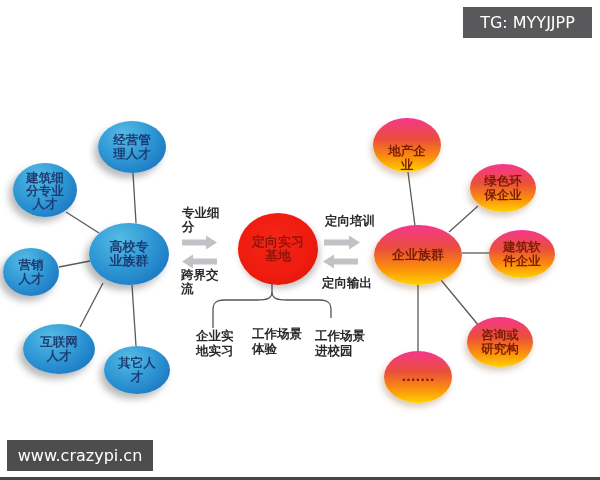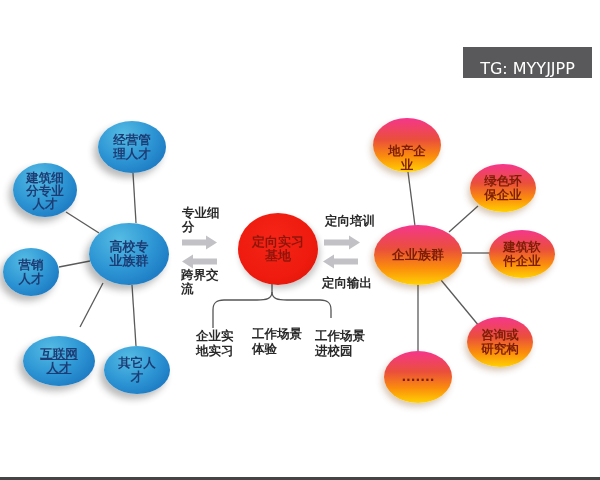--- a/index.html
+++ b/index.html
@@ -36,21 +36,21 @@
   .gap-label{
     position:absolute; z-index:2; color:var(--ink); font-weight:600;
     font-size:12.5px; line-height:14px; white-space:pre-line;
   }
   .program-label{
     position:absolute; z-index:2; color:var(--ink); font-weight:600;
     font-size:12.5px; line-height:15px; white-space:pre-line;
   }
   .banner{
     position:absolute; z-index:5; background:var(--banner); color:#fff;
-    display:flex; align-items:flex-end; justify-content:center;margin-top:40px;
+    display:flex; align-items:center; justify-content:center;
   }
   #tg-banner{left:463px; top:7px; width:129px; height:31px; font-size:16px;}
   #watermark-bar{left:7px; top:440px; width:146px; height:31px; font-size:16px; background:#4d4d4f;}
   #bottom-strip{position:absolute; left:0; bottom:0; width:600px; height:3px; background:#454545; z-index:5;}
 </style>
 </head>
 <body>
 
 <div id="canvas">
 
@@ -86,21 +86,21 @@
   </div>
   <div class="node node-blue" style="left:13px;top:163px;width:64px;height:54px;">
     <span class="lbl" style="line-height:13px;">建筑细
 分专业
 人才</span>
   </div>
   <div class="node node-blue" style="left:3px;top:248px;width:56px;height:48px;">
     <span class="lbl">营销
 人才</span>
   </div>
-  <div class="node node-blue" style="left:23px;top:336px;width:72px;height:50px;text-decoration:underline;">
+  <div class="node node-blue" style="left:23px;top:324px;width:72px;height:50px;">
     <span class="lbl">互联网
 人才</span>
   </div>
   <div class="node node-blue" style="left:104px;top:346px;width:66px;height:48px;">
     <span class="lbl">其它人
 才</span>
   </div>
   <div class="node node-blue" style="left:89px;top:223px;width:80px;height:62px;">
     <span class="lbl hub-lbl">高校专
 业族群</span>
@@ -144,15 +144,18 @@
   <div class="program-label" style="left:196px;top:328px;">企业实
 地实习</div>
   <div class="program-label" style="left:252px;top:326px;">工作场景
 体验</div>
   <div class="program-label" style="left:315px;top:328px;">工作场景
 进校园</div>
 
   <div class="banner" id="tg-banner">
     <span>TG: MYYJJPP</span>
   </div>
+  <div class="banner" id="watermark-bar">
+    <span>www.crazypi.cn</span>
+  </div>
   <div id="bottom-strip"></div>
 
 </div>
 
 </body></html>

